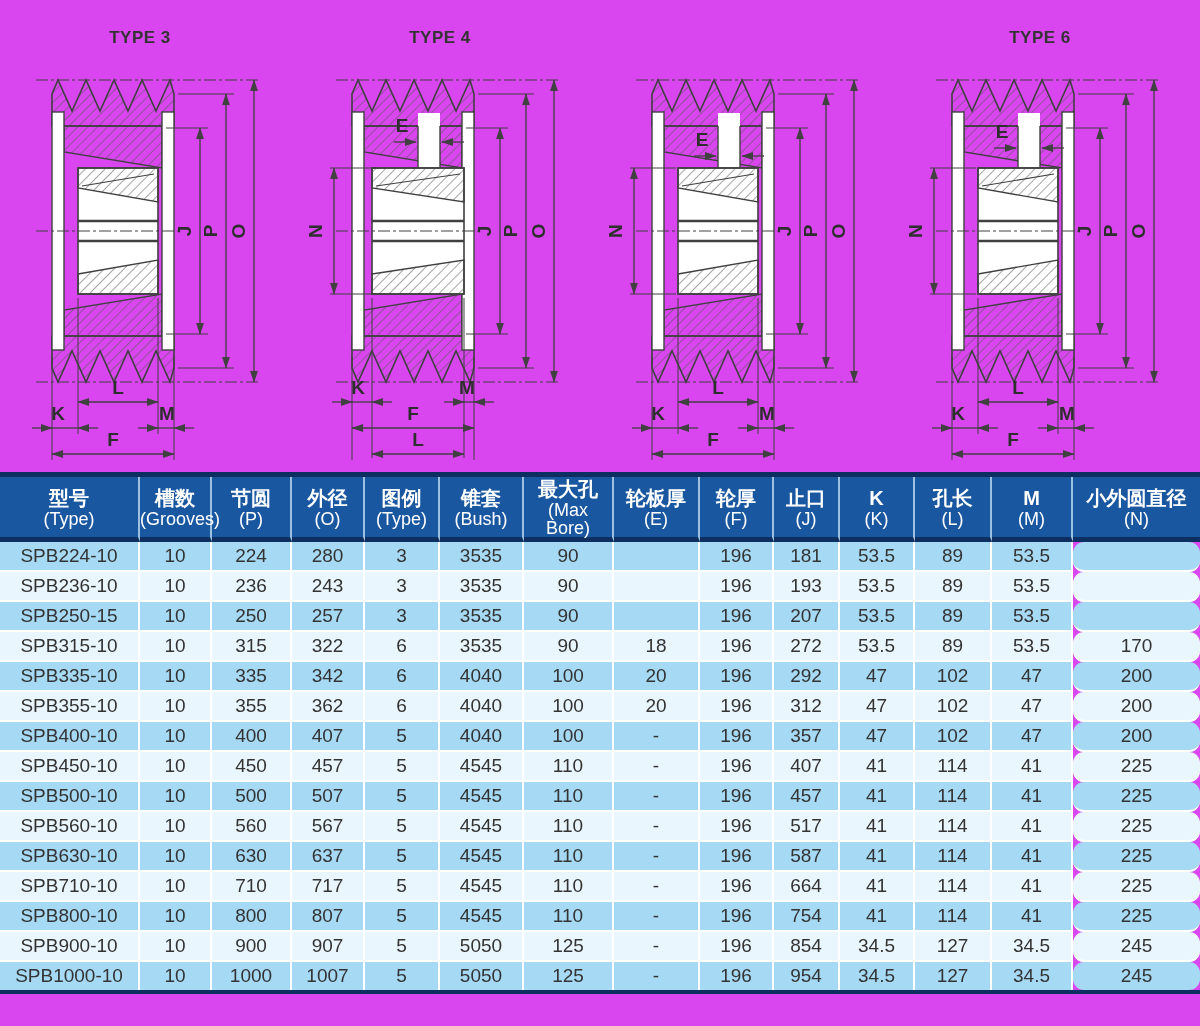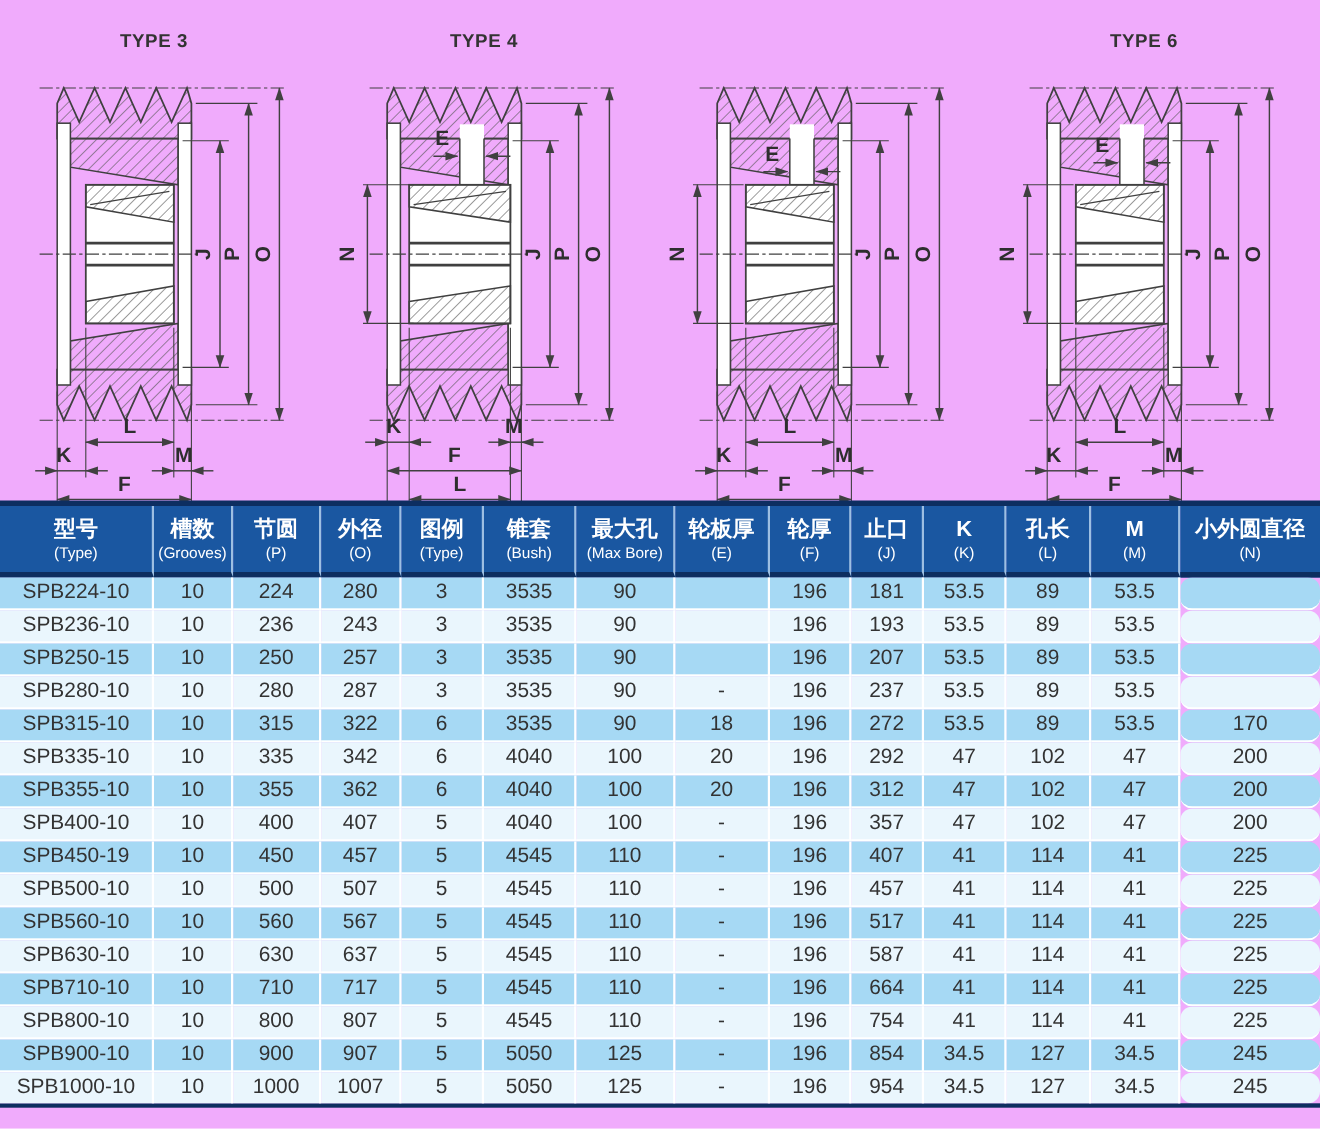--- a/index.html
+++ b/index.html
@@ -1,43 +1,43 @@
 <!DOCTYPE html>
 <html style="--header-bg: #1a57a1; --header-text: #ffffff; --divider-navy: #0d2e60; --row-blue: #a6d9f4; --row-light: #eaf6fd; --row-text: #333333; --drawing-stroke: #404040;"><head>
 <meta charset="utf-8">
 <style>
   html,body{margin:0;padding:0;}
   body{
     width:1200px;height:1026px;overflow:hidden;background:#fff;
     font-family:"Liberation Sans","DejaVu Sans",sans-serif;
   }
-  .stage{position:relative;width:1200px;height:1026px;background:#f0abfc;}
+  .stage{position:relative;width:1200px;height:1026px;background:#d946ef;}
   .diagrams{position:absolute;top:0;left:0;width:1200px;height:472px;display:flex;overflow:hidden;}
   .diagram{position:relative;width:300px;height:472px;}
   .diagram-title{
     position:absolute;top:28px;left:0;width:280px;text-align:center;
     font-size:17px;font-weight:700;color:#333;letter-spacing:.5px;
   }
   .svg-holder{position:absolute;top:68px;left:0;width:300px;height:404px;}
   .table-wrap{
-    position:absolute;top:455px;left:0;width:1200px;
+    position:absolute;top:472px;left:0;width:1200px;
     border-top:5px solid var(--divider-navy,#0d2e60);
     border-bottom:4px solid var(--divider-navy,#0d2e60);
   }
   table{border-collapse:separate;border-spacing:0;width:1200px;table-layout:fixed;}
   thead th{
     background:var(--header-bg,#1a57a1);color:var(--header-text,#fff);
     height:60px;padding:0;vertical-align:middle;text-align:center;
     border-right:2px solid #9dbfe2;
     border-bottom:5px solid var(--divider-navy,#0d2e60);
     font-weight:400;
   }
   thead th:last-child{border-right:none;}
   thead .zh{font-size:20px;font-weight:700;line-height:24px;}
-  thead .en{font-size:14px;line-height:18px;}
+  thead .en{font-size:18px;line-height:18px;}
   tbody td{
     height:28px;padding:0;text-align:center;vertical-align:middle;
     font-size:19px;color:var(--row-text,#333);
     border-right:2px solid #fff;border-bottom:2px solid #fff;
     overflow:hidden;white-space:nowrap;
   }
   tbody td:last-child{border-right:none;border-radius:11px;}
   tbody tr:last-child td{border-bottom:none;}
   tbody tr:nth-child(odd){background:var(--row-blue,#a6d9f4);}
   tbody tr:nth-child(even){background:var(--row-light,#eaf6fd);}
@@ -488,36 +488,20 @@
             <td>90</td>
             <td></td>
             <td>196</td>
             <td>207</td>
             <td>53.5</td>
             <td>89</td>
             <td>53.5</td>
             <td></td>
           </tr>
           <tr>
-            <td>SPB280-10</td>
-            <td>10</td>
-            <td>280</td>
-            <td>287</td>
-            <td>3</td>
-            <td>3535</td>
-            <td>90</td>
-            <td>-</td>
-            <td>196</td>
-            <td>237</td>
-            <td>53.5</td>
-            <td>89</td>
-            <td>53.5</td>
-            <td></td>
-          </tr>
-          <tr>
             <td>SPB315-10</td>
             <td>10</td>
             <td>315</td>
             <td>322</td>
             <td>6</td>
             <td>3535</td>
             <td>90</td>
             <td>18</td>
             <td>196</td>
             <td>272</td>
@@ -568,21 +552,21 @@
             <td>100</td>
             <td>-</td>
             <td>196</td>
             <td>357</td>
             <td>47</td>
             <td>102</td>
             <td>47</td>
             <td>200</td>
           </tr>
           <tr>
-            <td>SPB450-19</td>
+            <td>SPB450-10</td>
             <td>10</td>
             <td>450</td>
             <td>457</td>
             <td>5</td>
             <td>4545</td>
             <td>110</td>
             <td>-</td>
             <td>196</td>
             <td>407</td>
             <td>41</td>

